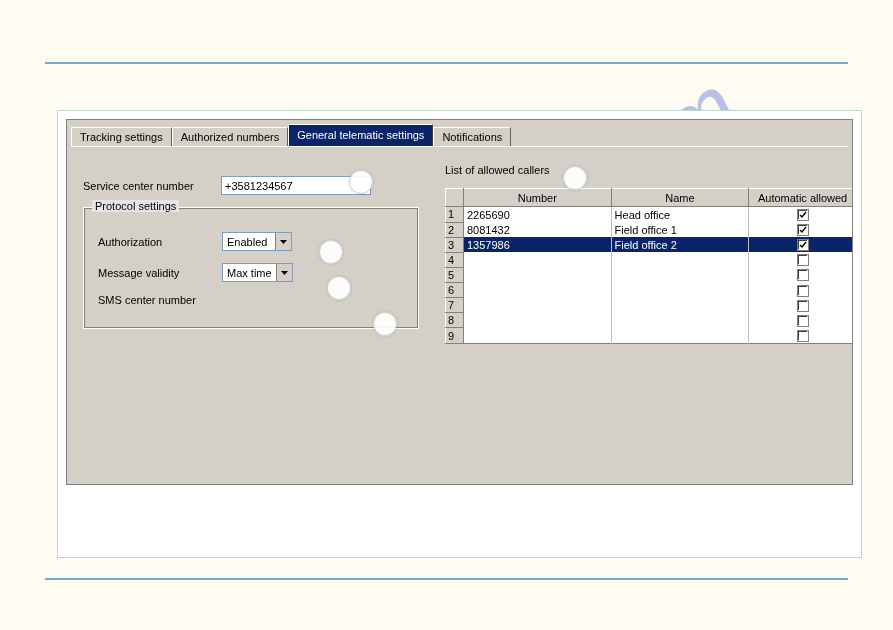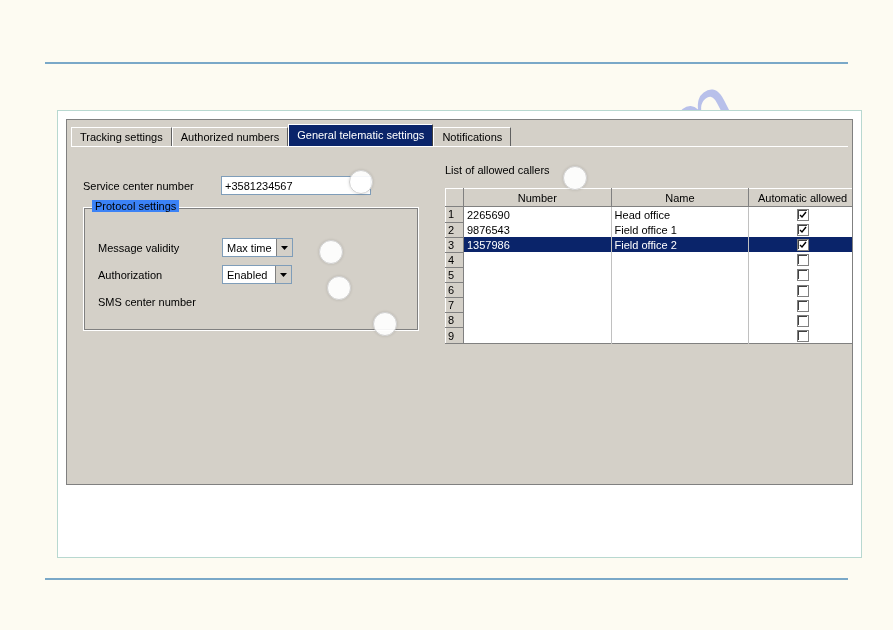--- a/index.html
+++ b/index.html
@@ -105,21 +105,21 @@
     box-shadow: inset 1px 1px 0 #808080, inset -1px -1px 0 #808080;
     position: relative;
     padding: 18px 12px 14px 14px;
     margin-top: 12px;
     width: 336px;
   }
   .fieldset-legend {
     position: absolute;
     top: -8px;
     left: 8px;
-    background: #3b82f6;
+    background: #e5e5e5;
     padding: 0 3px;
   }
   .select-wrap {
     display: inline-flex;
     align-items: center;
     border: 1px solid #7f9db9;
     background: #fff;
     height: 19px;
   }
   .select-text {
@@ -254,36 +254,36 @@
 
       <div style="position:absolute; left:16px; top:30px;">
         <div class="field-row">
           <span class="field-label">Service center number</span>
           <input class="text-input w150" value="+3581234567" style="">
         </div>
 
         <div class="fieldset">
           <span class="fieldset-legend">Protocol settings</span>
 
-          <div class="field-row" style="margin-top:12px;">
-            <span class="field-label" style="width:124px">Message validity</span>
+          <div class="field-row" style="margin-top:6px;">
+            <span class="field-label" style="width:124px">Authorization</span>
             <span class="select-wrap">
-              <span class="select-text">Max time</span>
+              <span class="select-text">Enabled</span>
               <span class="select-btn">
                 <svg width="7" height="4">
                     <polygon points="0,0 7,0 3.5,4" fill="#000"></polygon>
                   </svg>
               </span>
             </span>
           </div>
 
-          <div class="field-row" style="margin-top:6px;">
-            <span class="field-label" style="width:124px">Authorization</span>
+          <div class="field-row" style="margin-top:12px;">
+            <span class="field-label" style="width:124px">Message validity</span>
             <span class="select-wrap">
-              <span class="select-text">Enabled</span>
+              <span class="select-text">Max time</span>
               <span class="select-btn">
                 <svg width="7" height="4">
                     <polygon points="0,0 7,0 3.5,4" fill="#000"></polygon>
                   </svg>
               </span>
             </span>
           </div>
 
           <div class="field-row" style="margin-top:12px;">
             <span class="field-label" style="width:124px">SMS center number</span>
@@ -306,21 +306,21 @@
               <tr>
                 <td class="rownum">1</td>
                 <td>2265690</td>
                 <td>Head office</td>
                 <td class="chk"><span class="checkbox checked"><svg width="8" height="8">
                       <path d="M1 4 L3 6 L7 1" stroke="#000" stroke-width="1.4" fill="none"></path>
                     </svg></span></td>
               </tr>
               <tr>
                 <td class="rownum">2</td>
-                <td>9876543</td>
+                <td>8081432</td>
                 <td>Field office 1</td>
                 <td class="chk"><span class="checkbox checked"><svg width="8" height="8">
                       <path d="M1 4 L3 6 L7 1" stroke="#000" stroke-width="1.4" fill="none"></path>
                     </svg></span></td>
               </tr>
               <tr class="selected">
                 <td class="rownum">3</td>
                 <td>1357986</td>
                 <td>Field office 2</td>
                 <td class="chk"><span class="checkbox checked"><svg width="8" height="8">

